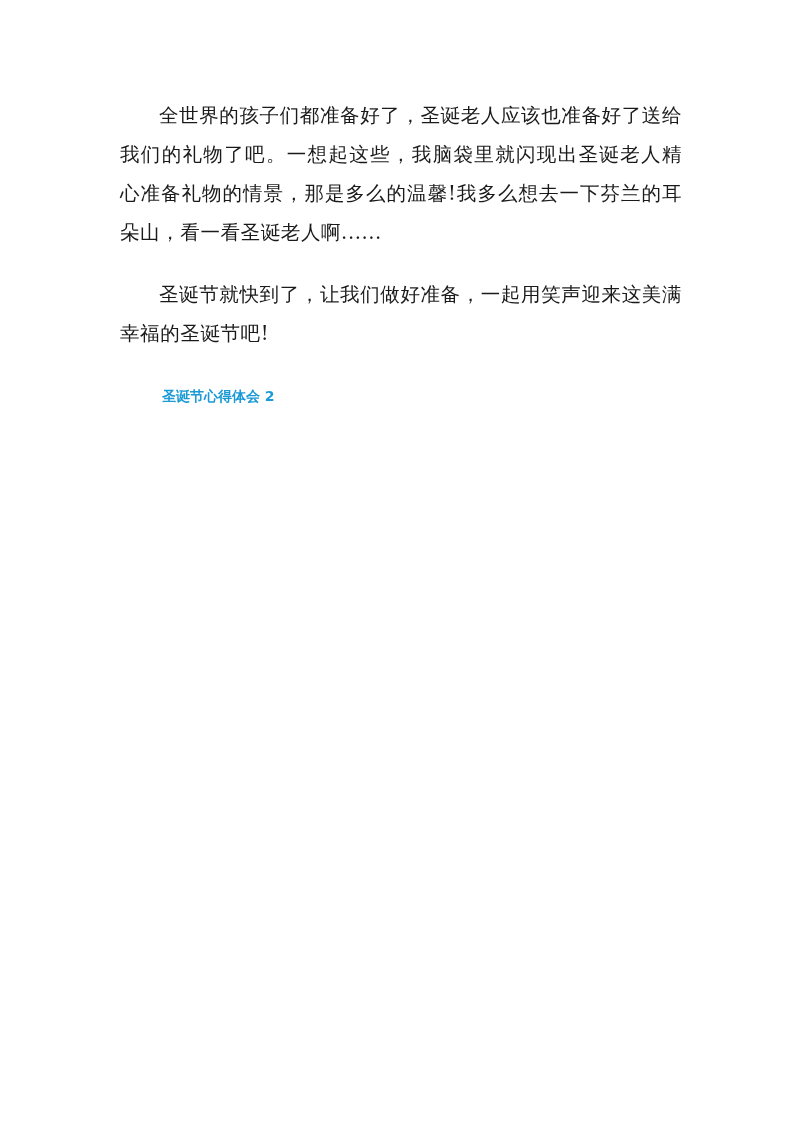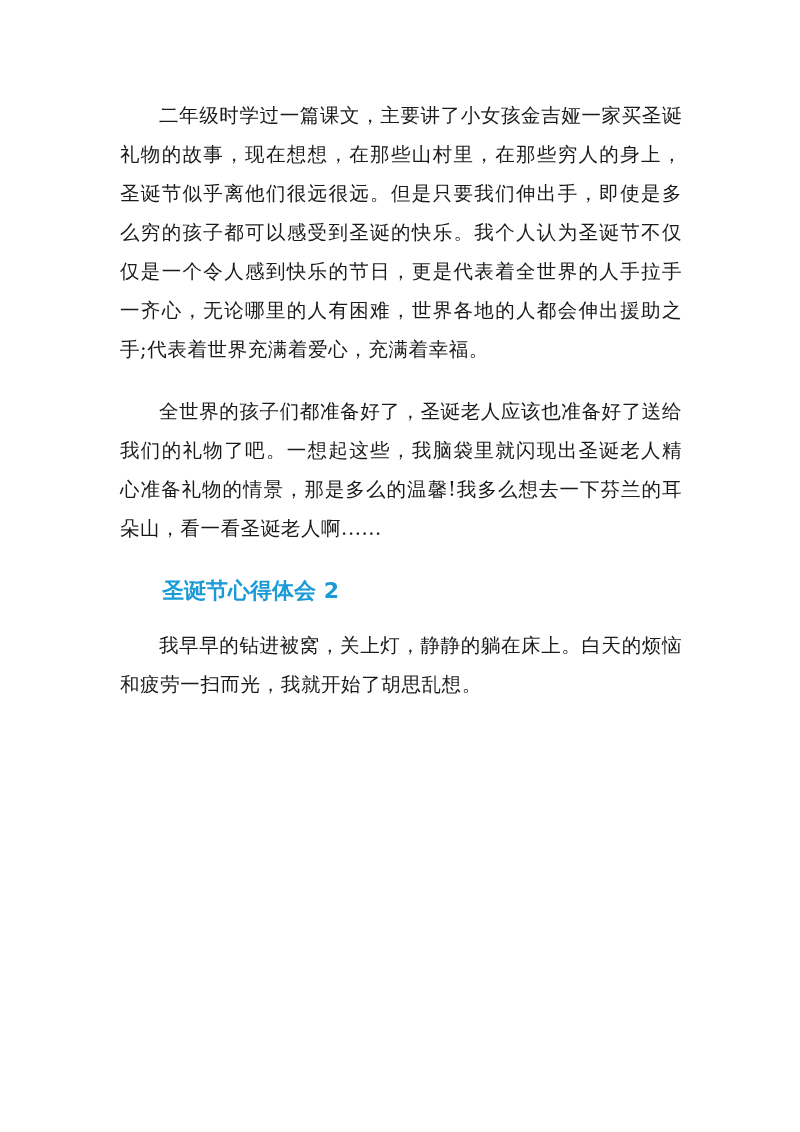--- a/index.html
+++ b/index.html
@@ -19,27 +19,26 @@
       text-indent: 39px;
       text-align: justify;
       letter-spacing: 0.6px;
     }
     .heading {
       margin: 0 0 15px 0;
       padding-left: 42px;
       line-height: 40px;
       font-family: "DejaVu Sans", "Liberation Sans", sans-serif;
       font-weight: bold;
-      font-size: 22px;
+      font-size: 14px;
       color: #1a9ad6;
     }
   </style>
 </head>
 <body>
 
 <div class="page">
   <div class="content">
-    <p class="para">二年级时学过一篇课文，主要讲了小女孩金吉娅一家买圣诞礼物的故事，现在想想，在那些山村里，在那些穷人的身上，圣诞节似乎离他们很远很远。但是只要我们伸出手，即使是多么穷的孩子都可以感受到圣诞的快乐。我个人认为圣诞节不仅仅是一个令人感到快乐的节日，更是代表着全世界的人手拉手一齐心，无论哪里的人有困难，世界各地的人都会伸出援助之手;代表着世界充满着爱心，充满着幸福。</p>
     <p class="para">全世界的孩子们都准备好了，圣诞老人应该也准备好了送给我们的礼物了吧。一想起这些，我脑袋里就闪现出圣诞老人精心准备礼物的情景，那是多么的温馨!我多么想去一下芬兰的耳朵山，看一看圣诞老人啊......</p>
+    <p class="para">圣诞节就快到了，让我们做好准备，一起用笑声迎来这美满幸福的圣诞节吧!</p>
     <h2 class="heading">圣诞节心得体会 2</h2>
-    <p class="para">我早早的钻进被窝，关上灯，静静的躺在床上。白天的烦恼和疲劳一扫而光，我就开始了胡思乱想。</p>
   </div>
 </div>
 
 </body></html>

